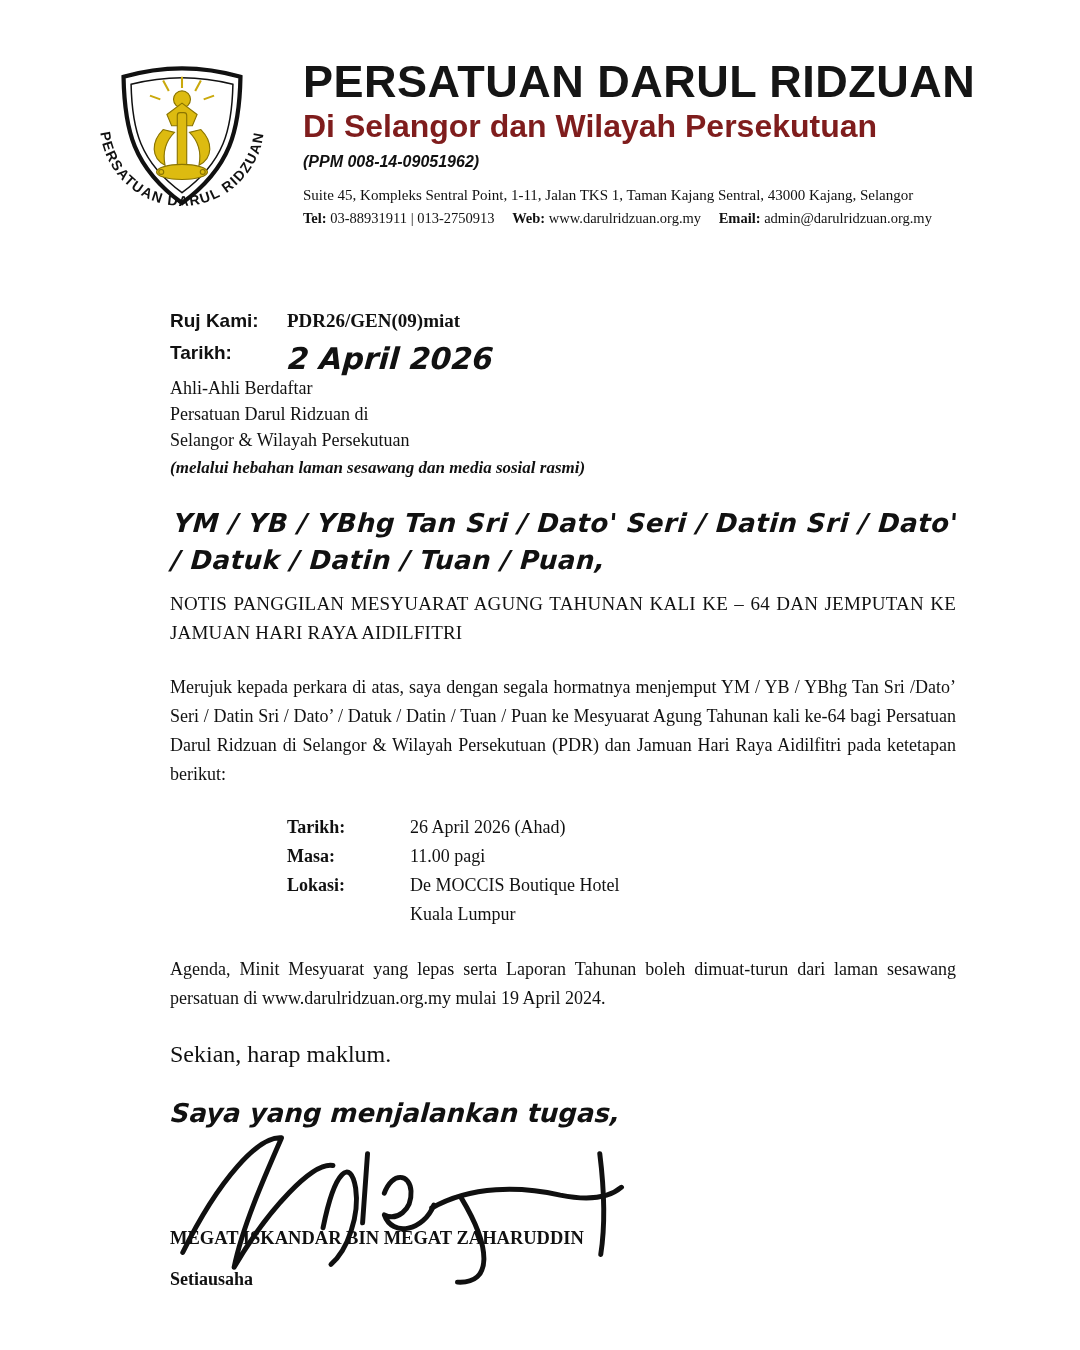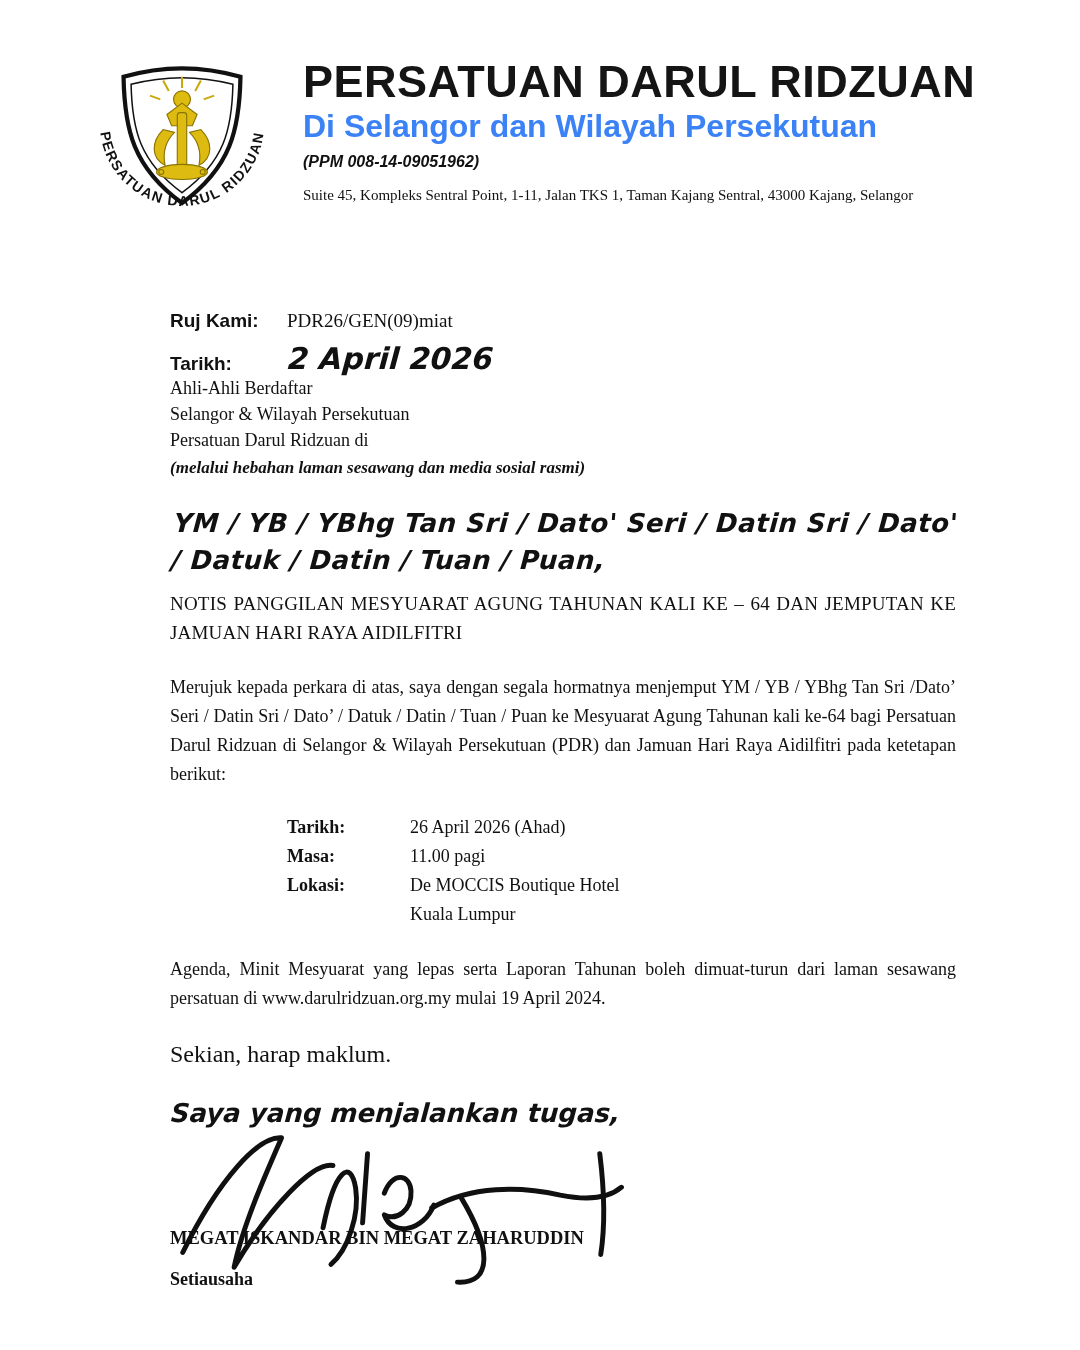--- a/index.html
+++ b/index.html
@@ -19,41 +19,41 @@
   .letterhead { position: relative; height: 252px; }
   .crest { position: absolute; left: 92px; top: 56px; width: 180px; height: 198px; }
   .head-text { margin-left: 303px; padding-top: 58px; padding-right: 40px; }
   .org-name {
     font-family: "Liberation Sans", sans-serif;
     font-weight: 700; font-size: 45px; letter-spacing: 0.5px;
     color: #151515; line-height: 1.05;
   }
   .org-sub {
     font-family: "Liberation Sans", sans-serif;
-    font-weight: 700; font-size: 32px; color: #3b82f6; line-height: 1.15;
+    font-weight: 700; font-size: 32px; color: #7f1d1d; line-height: 1.15;
     margin-top: 3px;
   }
   .reg-no {
     font-family: "Liberation Sans", sans-serif;
     font-style: italic; font-weight: 600; font-size: 16px; margin-top: 8px;
   }
   .addr { font-size: 15px; margin-top: 16px; }
   .contact { font-size: 14.5px; margin-top: 6px; }
   .contact b { font-weight: 700; }
   .contact .gap { display: inline-block; width: 14px; }
 
   
   .letter { margin: 58px 125px 0 170px; width: 786px; }
 
-  .meta-row { display: flex; align-items: flex-end; }
+  .meta-row { display: flex; align-items: flex-start; }
   .meta-label {
     font-family: "Liberation Sans", sans-serif;
     font-weight: 700; font-size: 19px; width: 117px; flex: 0 0 117px;
   }
-  .meta-value { font-size: 19px; }
+  .meta-value { font-size: 19px; font-weight: bold; }
   .script {
     font-family: "DejaVu Sans", cursive;
     font-style: italic; font-weight: 700;
     transform: skewX(-4deg); transform-origin: left bottom; display: inline-block;
   }
   .date-value { font-size: 30px; line-height: 1.1; }
   .meta-row + .meta-row { margin-top: 10px; }
 
   .recipient { font-size: 18px; line-height: 26px; }
   .recipient-line { display: block; }
@@ -120,38 +120,46 @@
       <text font-size="15" font-weight="bold" font-family="Liberation Sans, sans-serif" fill="#111111" letter-spacing="1.5">
         <textPath href="#crestArc" startOffset="50%" text-anchor="middle">PERSATUAN DARUL RIDZUAN</textPath>
       </text>
     </svg>
 
     <div class="head-text">
       <div class="org-name">PERSATUAN DARUL RIDZUAN</div>
       <div class="org-sub">Di Selangor dan Wilayah Persekutuan</div>
       <div class="reg-no">(PPM 008-14-09051962)</div>
       <div class="addr">Suite 45, Kompleks Sentral Point, 1-11, Jalan TKS 1, Taman Kajang Sentral, 43000 Kajang, Selangor</div>
+      <div class="contact">
+        <b>Tel:</b>
+        <span>03-88931911 | 013-2750913</span><span class="gap"></span>
+        <b>Web:</b>
+        <span>www.darulridzuan.org.my</span><span class="gap"></span>
+        <b>Email:</b>
+        <span>admin@darulridzuan.org.my</span>
+      </div>
     </div>
   </header>
 
   <main class="letter">
 
     <div class="meta-row">
       <span class="meta-label">Ruj Kami:</span>
       <span class="meta-value">PDR26/GEN(09)miat</span>
     </div>
     <div class="meta-row">
       <span class="meta-label">Tarikh:</span>
       <span class="meta-value date-value script">2 April 2026</span>
     </div>
 
     <div class="recipient">
       <span class="recipient-line">Ahli-Ahli Berdaftar</span>
+      <span class="recipient-line">Persatuan Darul Ridzuan di</span>
       <span class="recipient-line">Selangor &amp; Wilayah Persekutuan</span>
-      <span class="recipient-line">Persatuan Darul Ridzuan di</span>
       <div class="recipient-note">(melalui hebahan laman sesawang dan media sosial rasmi)</div>
     </div>
 
     <div class="salutation script">YM / YB / YBhg Tan Sri / Dato' Seri / Datin Sri / Dato' / Datuk / Datin / Tuan / Puan,</div>
 
     <div class="subject">NOTIS PANGGILAN MESYUARAT AGUNG TAHUNAN KALI KE – 64 DAN JEMPUTAN KE JAMUAN HARI RAYA AIDILFITRI</div>
 
     <p class="para">Merujuk kepada perkara di atas, saya dengan segala hormatnya menjemput YM / YB / YBhg Tan Sri /Dato’ Seri / Datin Sri / Dato’ / Datuk / Datin / Tuan / Puan ke Mesyuarat Agung Tahunan kali ke-64 bagi Persatuan Darul Ridzuan di Selangor &amp; Wilayah Persekutuan (PDR) dan Jamuan Hari Raya Aidilfitri pada ketetapan berikut:</p>
 
     <div class="details">

